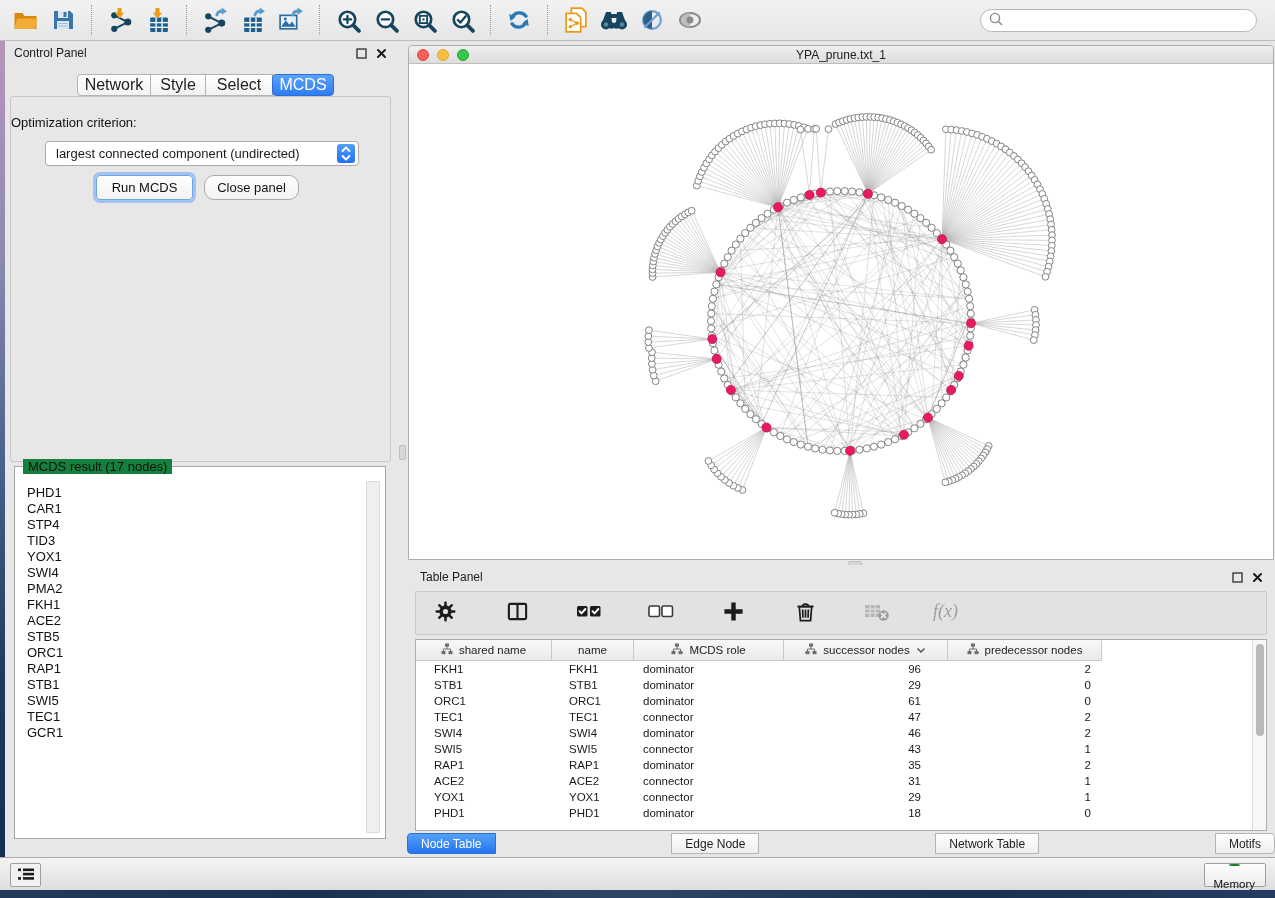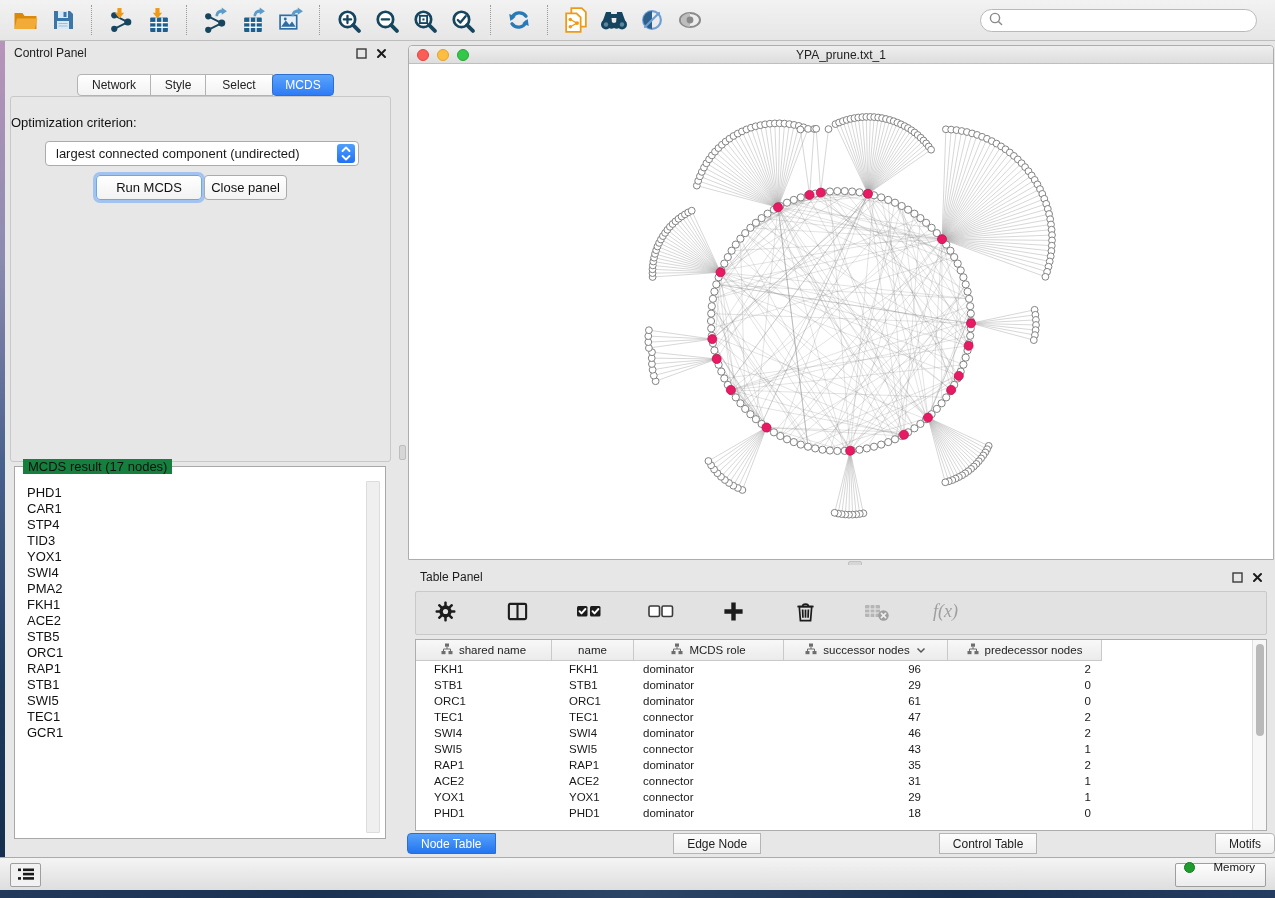--- a/index.html
+++ b/index.html
@@ -28,38 +28,38 @@
   
   .panel-title { font-size:12px; color:#1c1c1c; }
   .win-ctl { display:flex; align-items:center; gap:9px; }
   .win-ctl span { display:flex; }
 
   
   .control-panel { position:absolute; left:5px; top:41px; width:392px; height:816px; background:#e7e7e7; }
   .cp-titlebar { position:absolute; left:0; top:0; right:0; height:24px; display:flex; align-items:center;
                  padding:0 10px 0 9px; justify-content:space-between; }
   .cp-tabs { position:absolute; left:73px; top:33px; height:22px; display:flex; }
-  .cp-tab { height:22px; display:flex; align-items:center; justify-content:center; font-size:12px;
+  .cp-tab { height:22px; display:flex; align-items:center; justify-content:center; font-size:16px;
             background:linear-gradient(#ffffff,#f2f2f2); border:1px solid #b3b3b3; margin-left:-1px; color:#222; }
   .cp-tab.first { border-radius:4px 0 0 4px; }
   .cp-tab.last { border-radius:0 4px 4px 0; }
   .cp-tab.active { background:linear-gradient(#5aa4fb,#2e7bf6); border-color:#2d6fd0; color:#fff; border-radius:4px; }
   .cp-box { position:absolute; left:5px; top:55px; width:381px; height:366px;
             border:1px solid #c8c8c8; border-radius:3px; background:#e7e7e7; }
   .opt-label { position:absolute; left:0; right:0; top:18px; text-align:left; font-size:13px; color:#111; }
   .dropdown { position:absolute; left:34px; top:44px; width:314px; height:25px; background:#fff;
               border:1px solid #ababab; border-radius:4px; display:flex; align-items:center; }
   .dropdown .dd-value { font-size:13px; padding-left:10px; flex:1; white-space:nowrap; }
   .dd-stepper { width:18px; height:19px; margin-right:3px; border-radius:3px;
                 background:linear-gradient(#4f9ffb,#2271f3); display:flex; align-items:center; justify-content:center; }
   .btn-row { position:absolute; left:0; top:78px; width:100%; }
   .cp-btn { position:absolute; height:25px; background:linear-gradient(#ffffff,#f2f2f2); border:1px solid #ababab;
             border-radius:4px; font-size:13px; font-family:"Liberation Sans",sans-serif; color:#111; }
-  .cp-btn.run { left:85px; width:106px; border-color:#6ea6e8; box-shadow:0 0 0 3px rgba(106,164,248,.55); }
-  .cp-btn.close { left:193px; width:83px; }
+  .cp-btn.run { left:85px; width:97px; border-color:#6ea6e8; box-shadow:0 0 0 3px rgba(106,164,248,.55); }
+  .cp-btn.close { left:193px; width:95px;border-radius:10px; }
   .result-group { position:absolute; left:9px; top:425px; width:372px; height:373px;
                   border:1px solid #a8a8a8; background:#fff; }
   .result-legend { position:absolute; top:-8px; left:8px; background:#15803d; padding:0 5px; font-size:13px; color:#111; }
   .result-list { position:absolute; left:4px; top:12px; right:24px; bottom:4px; overflow:hidden;
                  font-size:13px; line-height:16px; padding:6px 0 0 8px; color:#111; }
   .result-scroll { position:absolute; right:5px; top:14px; bottom:5px; width:14px;
                    background:#efefef; border:1px solid #dcdcdc; border-radius:1px; }
 
   
   .vsplit { position:absolute; left:397px; top:41px; width:11px; height:816px; background:#e7e7e7; }
@@ -107,21 +107,21 @@
   .tp-tab.last { border-radius:0 4px 4px 0; }
   .tp-tab.active { background:linear-gradient(#55a1fb,#2374f0); border-color:#2d6fd0; color:#fff; border-radius:4px 0 0 4px; }
 
   
   .statusbar { position:absolute; left:0; top:857px; width:1275px; height:33px;
                background:linear-gradient(#f4f4f4,#dedede); border-top:1px solid #ababab; }
   .list-btn { position:absolute; left:10px; top:5px; width:31px; height:24px; background:#f2f2f2;
               border:1px solid #9e9e9e; border-radius:2px; display:flex; align-items:center; justify-content:center; }
   .mem-btn { position:absolute; right:9px; top:5px; height:24px; padding:0 10px 16px 8px;
              background:linear-gradient(#fdfdfd,#ececec); border:1px solid #9e9e9e; border-radius:2px;
-             display:flex; align-items:center; gap:18px; font-size:11.5px; color:#111; }
+             display:flex; align-items:center; gap:12px; font-size:11.5px; color:#111;flex-direction:column; }
   .mem-dot { width:11px; height:11px; border-radius:50%; background:#1d9e2c; border:1px solid #15781f; }
 </style>
 </head>
 <body>
 
 <div class="toolbar">
   <div id="tbIcons" style="display:flex;align-items:center;">
       <span class="tb-group">
         <span class="tb-btn">
           <span>
@@ -1387,21 +1387,21 @@
             <div class="tp-cell" style="width: 154px; text-align: right; padding-right: 11px;">0</div>
           </div>
         </div>
       <div class="tp-scroll">
         <div class="tp-thumb"></div>
       </div>
     </div>
     <div class="tp-tabs" id="tpTabs">
         <div class="tp-tab first active">Node Table</div>
         <div class="tp-tab">Edge Node</div>
-        <div class="tp-tab">Control Table</div>
+        <div class="tp-tab">Network Table</div>
         <div class="tp-tab last">Motifs</div>
       </div>
   </div>
 </div>
 
 <div class="statusbar">
   <button class="list-btn">
     <span><svg width="18" height="16" viewBox="0 0 18 16">
           <g fill="#1a1a1a">
             <rect x="1" y="2.5" width="3" height="2.6"></rect>

